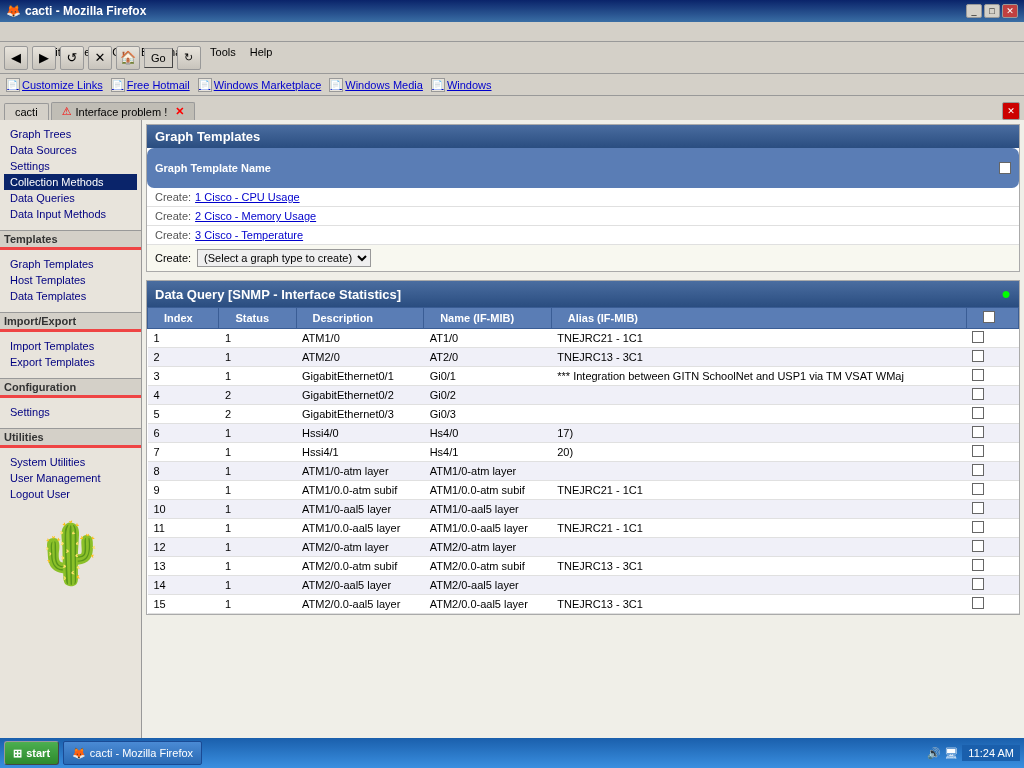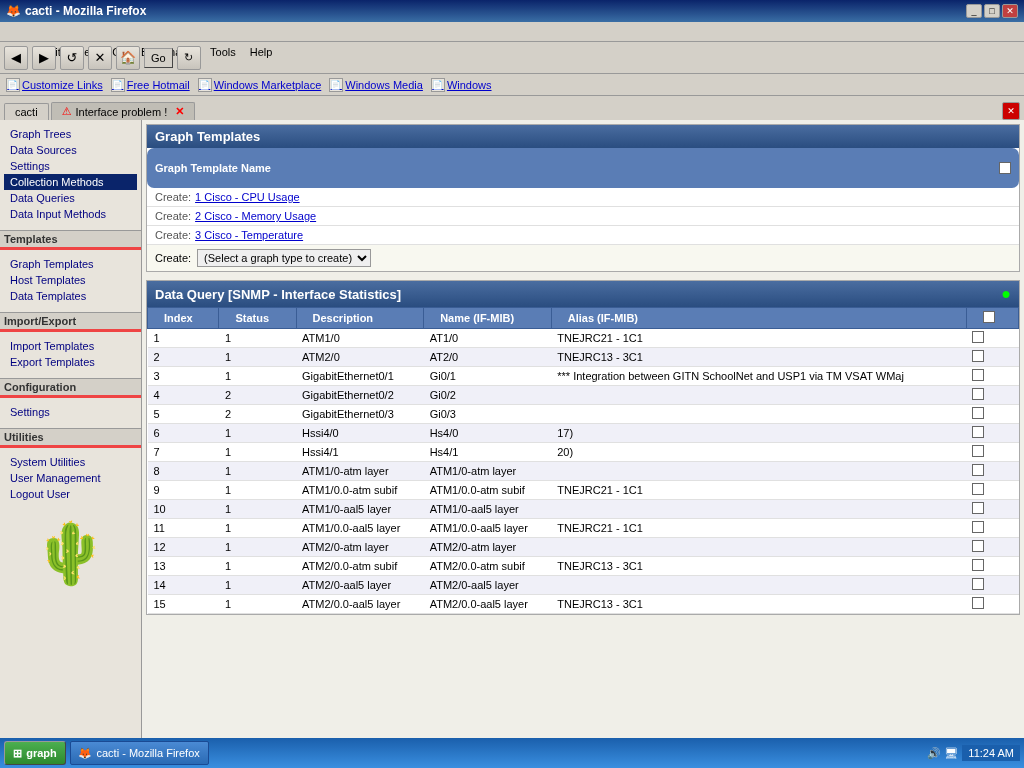--- a/index.html
+++ b/index.html
@@ -372,21 +372,21 @@
   </div>
 </div>
 
 <div class="statusbar">
   <span>Done</span>
 </div>
 
 <div class="taskbar">
   <div class="start-btn">
     <span>⊞</span>
-    <span>graph</span>
+    <span>start</span>
   </div>
   <div class="taskbar-item">
     <span>🦊</span>
     <span>cacti - Mozilla Firefox</span>
   </div>
   <div class="taskbar-right">
     <span>🔊 🖥</span>
     <div class="clock">11:24 AM</div>
   </div>
 </div>

